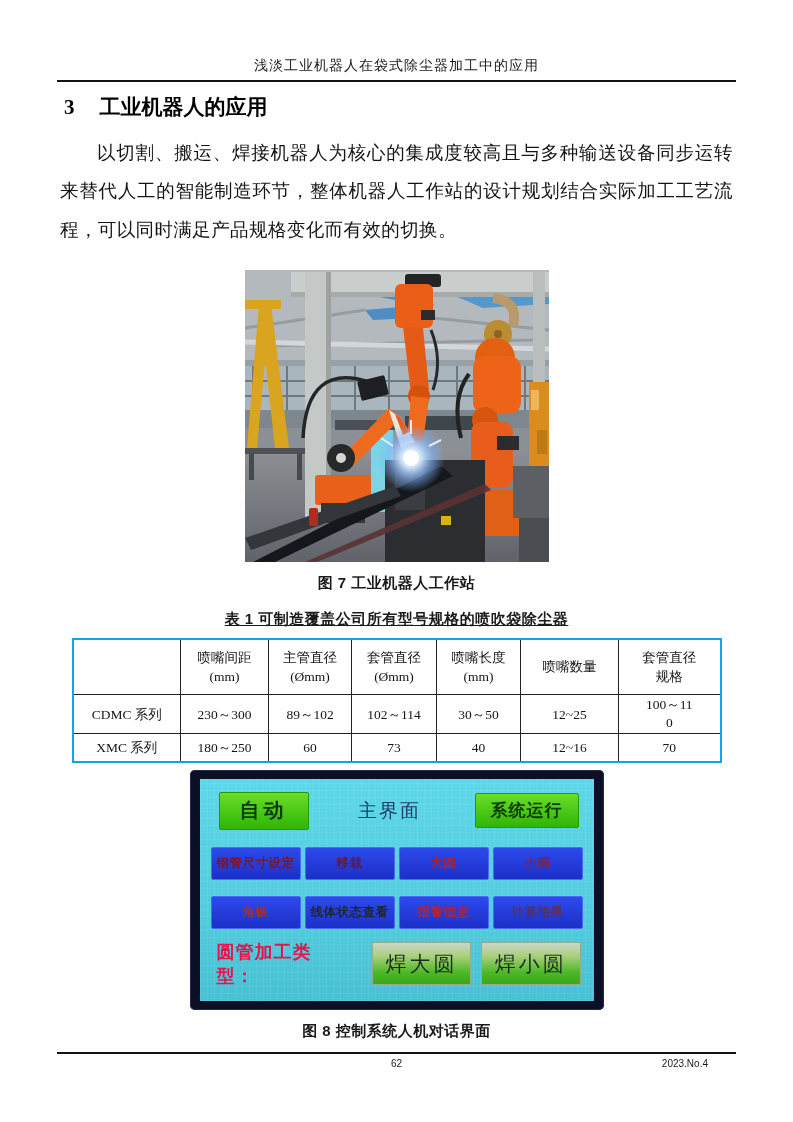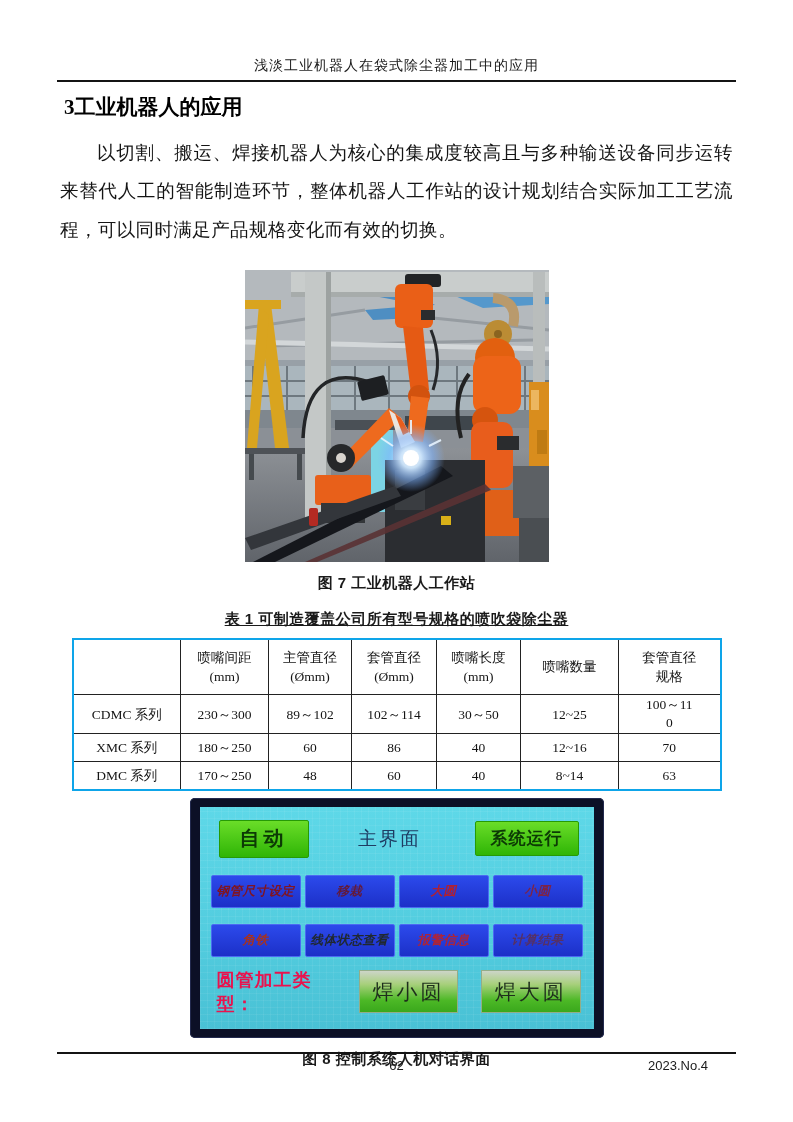--- a/index.html
+++ b/index.html
@@ -10,21 +10,21 @@
   .content{margin:0 57px;}
 
   
   .running-head{padding-top:57px;text-align:center;font-size:14px;letter-spacing:1px;color:#1a1a1a;}
   .head-rule{border-top:2.5px solid #141414;margin-top:5px;}
 
   
   .section-heading{margin:11px 0 0 7px;font-size:21px;font-weight:bold;color:#000;
     font-family:"Liberation Sans",sans-serif;display:flex;align-items:baseline;}
   .section-heading .num{font-family:"Liberation Serif",serif;}
-  .section-heading .ttl{}
+  .section-heading .ttl{margin-left:25px;}
 
   
   .body-paragraph{margin:13px 3px 0 3px;font-size:18.5px;line-height:2.07;
     text-align:justify;text-indent:2em;letter-spacing:0.4px;color:#151515;}
 
   
   .figure7{width:304px;margin:21px auto 0;display:block;}
   .caption{text-align:center;font-size:15px;font-weight:600;color:#1a1a1a;
     font-family:"Liberation Sans",sans-serif;letter-spacing:0.5px;}
   .cap7{margin-top:12px;}
@@ -50,21 +50,21 @@
       repeating-linear-gradient(0deg,rgba(255,255,255,0.06) 0 1px,rgba(0,0,0,0) 1px 7px),
       linear-gradient(180deg,#5ed8e8 0%,#53cddf 55%,#49c1d5 100%);
     font-family:"Liberation Sans",sans-serif;}
   .hmi-top{display:flex;align-items:center;padding:13px 15px 0 19px;}
   .btn-green{background:linear-gradient(180deg,#6add28,#2fb506);border:1px solid #279a05;
     color:#0c3a05;font-weight:bold;display:flex;align-items:center;justify-content:center;
     border-radius:2px;box-sizing:border-box;}
   .btn-auto{width:90px;height:38px;font-size:20px;letter-spacing:4px;}
   .btn-sys{width:104px;height:35px;font-size:17px;letter-spacing:1px;}
   .hmi-title{flex:1;text-align:center;font-size:19px;color:#1e3c63;letter-spacing:2px;padding-right:4px;}
-  .hmi-row{display:flex;justify-content:space-between;padding:0 11px;font-style:italic;}
+  .hmi-row{display:flex;justify-content:space-between;padding:0 11px;}
   .hmi-row.r1{margin-top:17px;}
   .hmi-row.r2{margin-top:16px;}
   .btn-blue{width:90px;height:33px;background:linear-gradient(180deg,#2c4aec 0%,#1c30c8 100%);
     border:1px solid #4b6af2;border-radius:2px;display:flex;align-items:center;justify-content:center;
     font-size:12.5px;font-weight:bold;box-sizing:border-box;letter-spacing:0.5px;}
   .hmi-row.r1 .btn-blue:nth-child(1){color:#801522;}
   .hmi-row.r1 .btn-blue:nth-child(2){color:#641a38;}
   .hmi-row.r1 .btn-blue:nth-child(3){color:#ae2134;}
   .hmi-row.r1 .btn-blue:nth-child(4){color:#7c2448;}
   .hmi-row.r2 .btn-blue:nth-child(1){color:#a43222;}
@@ -74,21 +74,21 @@
   .hmi-bottom{position:absolute;left:17px;right:13px;bottom:13px;display:flex;align-items:center;}
   .hmi-process-label{color:#e8134e;font-size:18px;font-weight:bold;letter-spacing:1px;}
   .btn-weld{height:43px;margin-left:10px;display:flex;align-items:center;justify-content:center;
     background:linear-gradient(180deg,#ccd5c8 0%,#a8d07c 32%,#4cb826 72%,#3aa81c 100%);
     border:1px solid #93ad88;color:#1e2e1c;font-size:21px;letter-spacing:3px;box-sizing:border-box;}
   .btn-weld.small{width:100px;}
   .btn-weld.large{width:100px;margin-left:23px;}
 
   
   .footer{position:absolute;left:57px;right:57px;top:1052px;border-top:2.5px solid #141414;
-    font-family:"Liberation Sans",sans-serif;font-size:13px;color:#1a1a1a;}
+    font-family:"Liberation Sans",sans-serif;font-size:10px;color:#1a1a1a;}
   .footer-row{position:relative;padding-top:4px;}
   .page-num{text-align:center;}
   .issue{position:absolute;right:28px;top:4px;}
 </style>
 </head>
 <body>
 
 <div class="page">
   <div class="content">
 
@@ -275,33 +275,24 @@
           <td>89～102</td>
           <td>102～114</td>
           <td>30～50</td>
           <td>12~25</td>
           <td><span class="wrap-narrow">100～110</span></td>
         </tr>
         <tr>
           <td>XMC 系列</td>
           <td>180～250</td>
           <td>60</td>
-          <td>86</td>
+          <td>73</td>
           <td>40</td>
           <td>12~16</td>
           <td>70</td>
-        </tr>
-        <tr>
-          <td>DMC 系列</td>
-          <td>170～250</td>
-          <td>48</td>
-          <td>60</td>
-          <td>40</td>
-          <td>8~14</td>
-          <td>63</td>
         </tr>
       </tbody>
     </table>
 
     <div class="hmi">
       <div class="hmi-screen">
         <div class="hmi-top">
           <div class="btn-green btn-auto">自动</div>
           <div class="hmi-title">主界面</div>
           <div class="btn-green btn-sys">系统运行</div>
@@ -313,22 +304,22 @@
           <div class="btn-blue">小圆</div>
         </div>
         <div class="hmi-row r2">
           <div class="btn-blue">角铁</div>
           <div class="btn-blue">线体状态查看</div>
           <div class="btn-blue">报警信息</div>
           <div class="btn-blue">计算结果</div>
         </div>
         <div class="hmi-bottom">
           <div class="hmi-process-label">圆管加工类型：</div>
+          <div class="btn-weld large">焊大圆</div>
           <div class="btn-weld small">焊小圆</div>
-          <div class="btn-weld large">焊大圆</div>
         </div>
       </div>
     </div>
 
     <div class="caption cap8">图 8  控制系统人机对话界面</div>
   </div>
 
   <div class="footer">
     <div class="footer-row">
       <div class="page-num">62</div>

